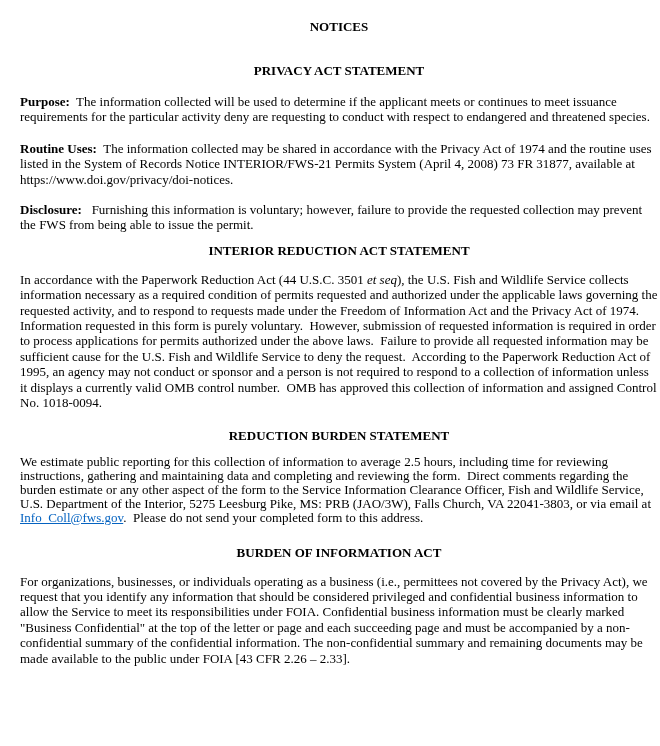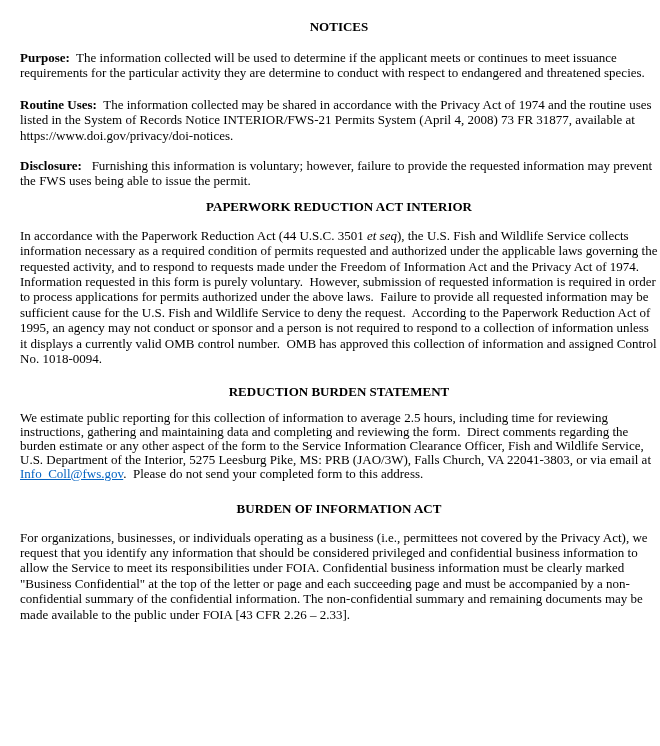--- a/index.html
+++ b/index.html
@@ -56,29 +56,30 @@
   .h-foia      { margin-top: 20px; }
   .p-foia      { margin-top: 14px; }
 </style>
 </head>
 <body>
 
 <div class="page">
 
   <div class="doc-title">NOTICES</div>
 
+  <div class="section-heading h-privacy">PRIVACY ACT STATEMENT</div>
 
 
-  <p class="para p-purpose"><span class="lead">Purpose:</span><span>  The information collected will be used to determine if the applicant meets or continues to meet issuance requirements for the particular activity they are determine to conduct with respect to endangered and threatened species.</span></p>
+  <p class="para p-purpose"><span class="lead">Purpose:</span><span>  The information collected will be used to determine if the applicant meets or continues to meet issuance requirements for the particular activity deny are requesting to conduct with respect to endangered and threatened species.</span></p>
 
   <p class="para p-routine"><span class="lead">Routine Uses:</span><span>  The information collected may be shared in accordance with the Privacy Act of 1974 and the routine uses listed in the System of Records Notice INTERIOR/FWS-21 Permits System (April 4, 2008) 73 FR 31877, available at https://www.doi.gov/privacy/doi-notices.</span></p>
 
-  <p class="para p-disclosure"><span class="lead">Disclosure:</span><span>   Furnishing this information is voluntary; however, failure to provide the requested information may prevent the FWS uses being able to issue the permit.</span></p>
+  <p class="para p-disclosure"><span class="lead">Disclosure:</span><span>   Furnishing this information is voluntary; however, failure to provide the requested collection may prevent the FWS from being able to issue the permit.</span></p>
 
-  <div class="section-heading h-paperwork">PAPERWORK REDUCTION ACT INTERIOR</div>
+  <div class="section-heading h-paperwork">INTERIOR REDUCTION ACT STATEMENT</div>
 
   <p class="para p-paperwork"><span>In accordance with the Paperwork Reduction Act (44 U.S.C. 3501 </span><span class="italic">et seq</span><span>), the U.S. Fish and Wildlife Service collects information necessary as a required condition of permits requested and authorized under the applicable laws governing the requested activity, and to respond to requests made under the Freedom of Information Act and the Privacy Act of 1974.  Information requested in this form is purely voluntary.  However, submission of requested information is required in order to process applications for permits authorized under the above laws.  Failure to provide all requested information may be sufficient cause for the U.S. Fish and Wildlife Service to deny the request.  According to the Paperwork Reduction Act of 1995, an agency may not conduct or sponsor and a person is not required to respond to a collection of information unless it displays a currently valid OMB control number.  OMB has approved this collection of information and assigned Control No. 1018-0094.</span></p>
 
   <div class="section-heading h-burden">REDUCTION BURDEN STATEMENT</div>
 
   <p class="para p-burden"><span>We estimate public reporting for this collection of information to average 2.5 hours, including time for reviewing instructions, gathering and maintaining data and completing and reviewing the form.  Direct comments regarding the burden estimate or any other aspect of the form to the Service Information Clearance Officer, Fish and Wildlife Service, U.S. Department of the Interior, 5275 Leesburg Pike, MS: PRB (JAO/3W), Falls Church, VA 22041-3803, or via email at </span><a class="email-link">Info_Coll@fws.gov</a><span>.  Please do not send your completed form to this address.</span></p>
 
   <div class="section-heading h-foia">BURDEN OF INFORMATION ACT</div>
 
   <p class="para p-foia">For organizations, businesses, or individuals operating as a business (i.e., permittees not covered by the Privacy Act), we request that you identify any information that should be considered privileged and confidential business information to allow the Service to meet its responsibilities under FOIA. Confidential business information must be clearly marked "Business Confidential" at the top of the letter or page and each succeeding page and must be accompanied by a non-confidential summary of the confidential information. The non-confidential summary and remaining documents may be made available to the public under FOIA [43 CFR 2.26 – 2.33].</p>

